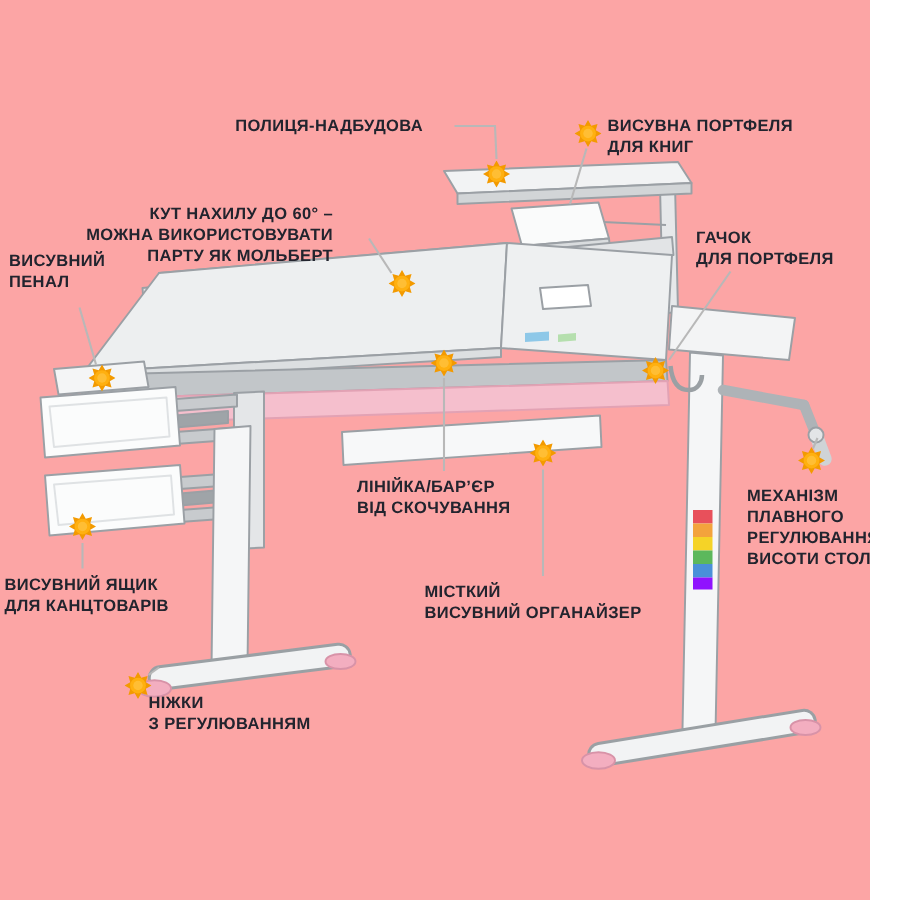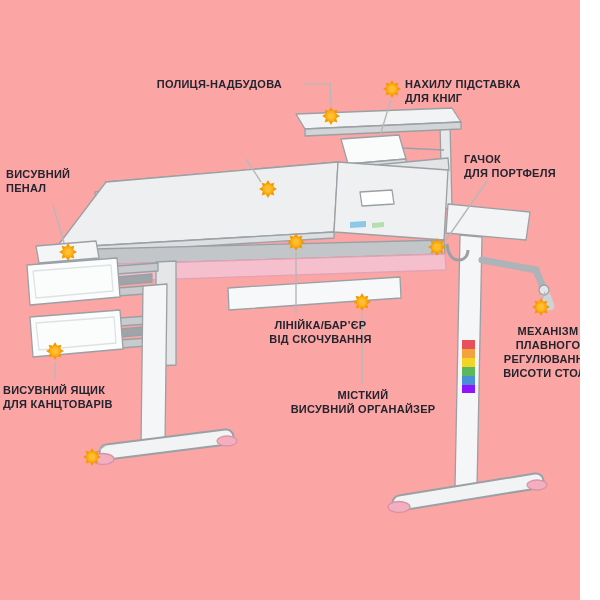--- a/index.html
+++ b/index.html
@@ -7,21 +7,21 @@
     position:relative; width:580px; height:600px; background:#fca5a5;
     font-family:"Liberation Sans", sans-serif; overflow:hidden;
   }
   #desk-svg { position:absolute; left:0; top:0; width:600px; height:600px; }
   .label {
     position:absolute;
     font-weight:700; font-size:11px; line-height:1.28;
     letter-spacing:.25px; color:#22242e; white-space:pre-line;
   }
   .ta-r { text-align:right; }
-  .ta-c { text-align:center; }
+  .ta-c { }
   .sun { position:absolute; width:18px; height:18px; }
   .sun svg { display:block; }
 </style>
 </head>
 <body>
 
 <div id="stage">
 
   <svg id="desk-svg" viewBox="0 0 600 600">
     <defs>
@@ -176,30 +176,35 @@
         <use href="#sun-sym"></use>
       </svg>
     </span>
   <span class="sun" style="left:83px;top:448px">
       <svg viewBox="0 0 24 24" width="18" height="18">
         <use href="#sun-sym"></use>
       </svg>
     </span>
 
   <div class="label ta-r" style="right:298px;top:77px">ПОЛИЦЯ-НАДБУДОВА</div>
-  <div class="label" style="left:405px;top:77px">НАХИЛУ ПІДСТАВКА
+  <div class="label" style="left:405px;top:77px">ВИСУВНА ПОРТФЕЛЯ
 ДЛЯ КНИГ</div>
+  <div class="label ta-r" style="right:358px;top:136px">КУТ НАХИЛУ ДО 60° –
+МОЖНА ВИКОРИСТОВУВАТИ
+ПАРТУ ЯК МОЛЬБЕРТ</div>
   <div class="label" style="left:6px;top:167px">ВИСУВНИЙ
 ПЕНАЛ</div>
   <div class="label" style="left:464px;top:152px">ГАЧОК
 ДЛЯ ПОРТФЕЛЯ</div>
   <div class="label ta-c" style="left:238px;top:318px;width:165px">ЛІНІЙКА/БАР’ЄР
 ВІД СКОЧУВАННЯ</div>
   <div class="label ta-c" style="left:498px;top:324px;width:100px">МЕХАНІЗМ
 ПЛАВНОГО
 РЕГУЛЮВАННЯ
 ВИСОТИ СТОЛУ</div>
   <div class="label ta-c" style="left:283px;top:388px;width:160px">МІСТКИЙ
 ВИСУВНИЙ ОРГАНАЙЗЕР</div>
   <div class="label" style="left:3px;top:383px">ВИСУВНИЙ ЯЩИК
 ДЛЯ КАНЦТОВАРІВ</div>
+  <div class="label ta-c" style="left:99px;top:462px;width:112px">НІЖКИ
+З РЕГУЛЮВАННЯМ</div>
 
 </div>
 
 </body></html>

